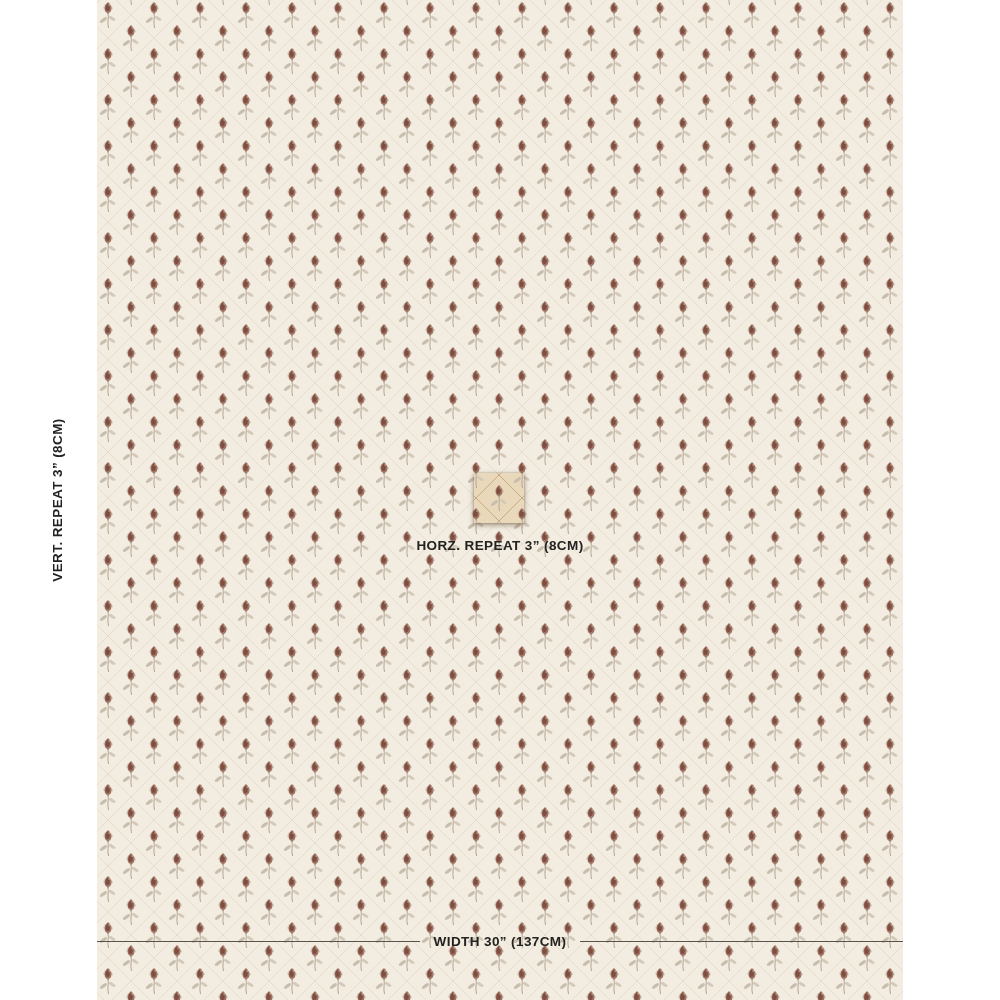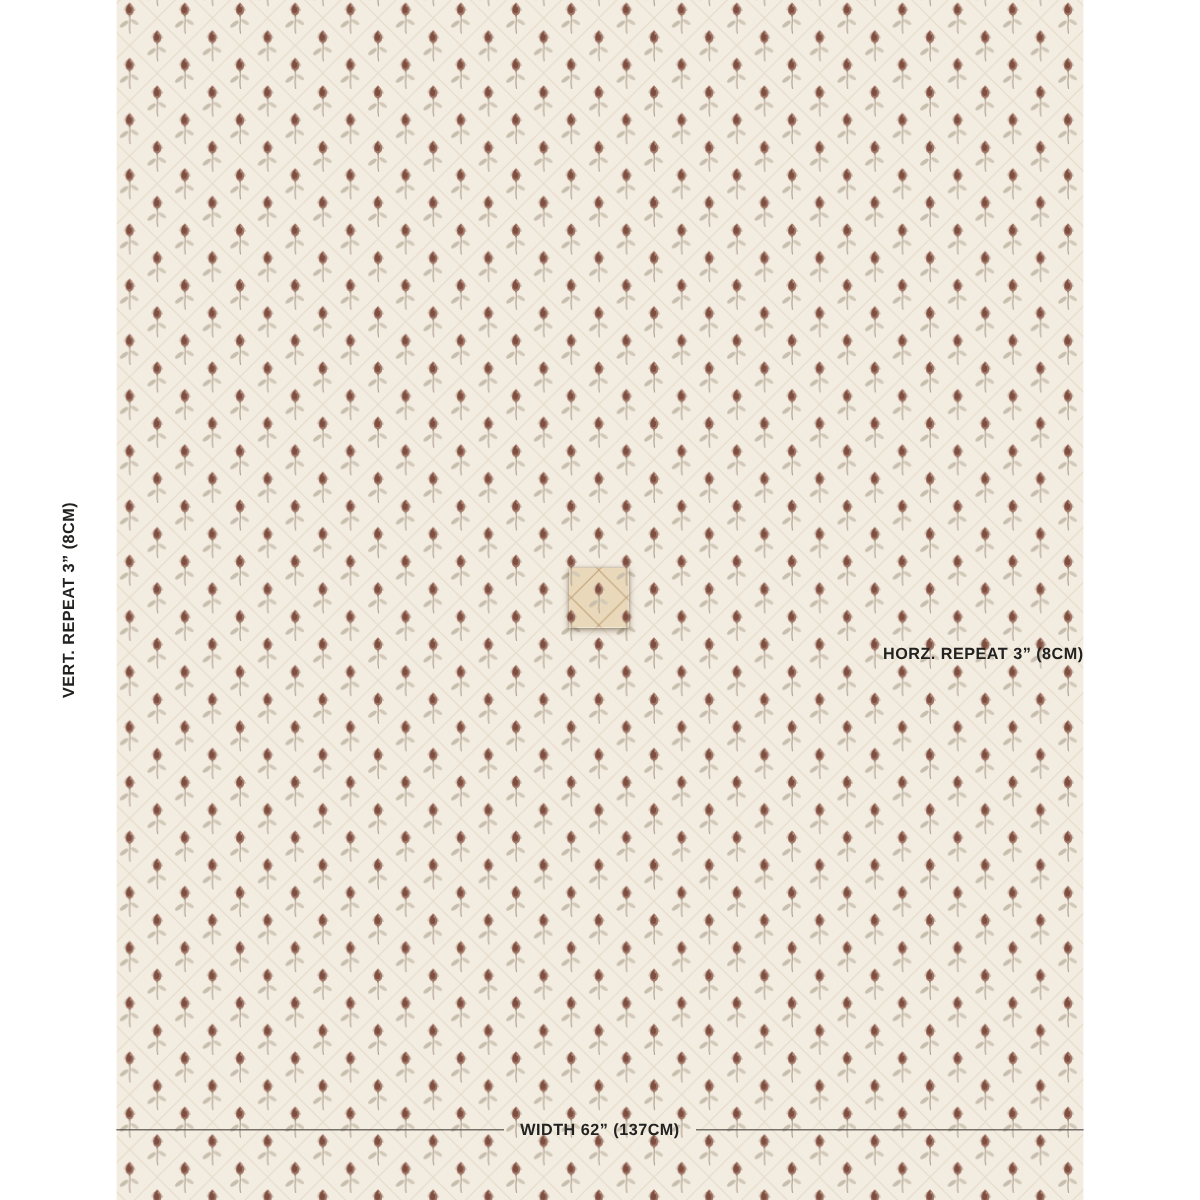--- a/index.html
+++ b/index.html
@@ -11,21 +11,21 @@
   .fabric-svg{position:absolute;left:97px;top:0;width:806px;height:1000px;display:block;}
   .repeat-tile{
     position:absolute;left:474px;top:473px;width:50px;height:50px;display:block;
     box-shadow:0 2px 5px rgba(92,72,50,.55), 0 0 2px rgba(92,72,50,.35);
   }
   .annotation{
     color:#222220;font-size:13.5px;font-weight:bold;letter-spacing:.4px;
     white-space:nowrap;
   }
   .horz-label-wrap{
-    position:absolute;left:97px;top:536px;width:806px;text-align:right;
+    position:absolute;left:97px;top:536px;width:806px;text-align:center;
   }
   .vert-label-wrap{
     position:absolute;left:57px;top:500px;width:0;height:0;
   }
   .vert-label-wrap .annotation{
     position:absolute;left:0;top:0;
     transform:translate(-50%,-50%) rotate(-90deg);
     display:inline-block;
   }
   .width-row{
@@ -82,15 +82,15 @@
 <div class="horz-label-wrap">
   <span class="annotation">HORZ. REPEAT 3” (8CM)</span>
 </div>
 
 <div class="vert-label-wrap">
   <span class="annotation">VERT. REPEAT 3” (8CM)</span>
 </div>
 
 <div class="width-row">
   <div class="width-line"></div>
-  <span class="annotation">WIDTH 62” (137CM)</span>
+  <span class="annotation">WIDTH 30” (137CM)</span>
   <div class="width-line"></div>
 </div>
 
 </body></html>

